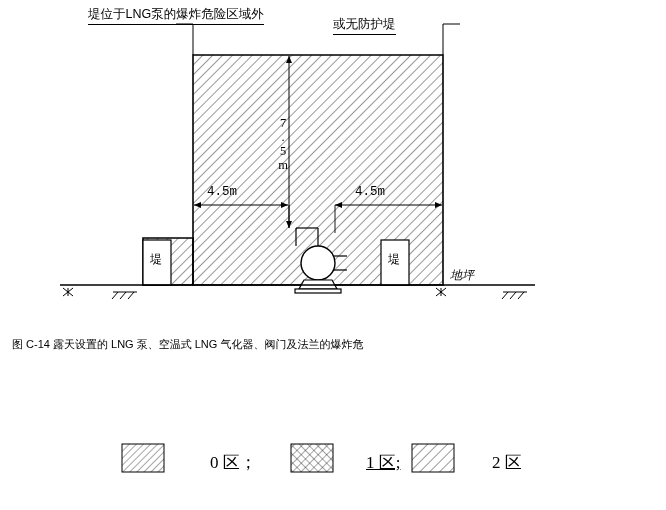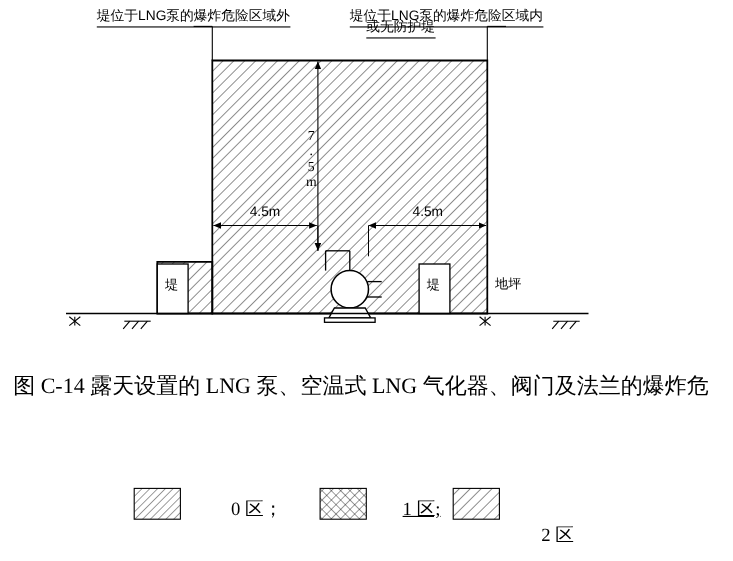--- a/index.html
+++ b/index.html
@@ -8,23 +8,23 @@
     background:#ffffff;
     font-family:"Liberation Sans","DejaVu Sans",sans-serif;
     color:#000;
     position:relative;
     overflow:hidden;
   }
   .stage{position:absolute;left:0;top:0;width:594px;height:510px;}
   .lbl{position:absolute;white-space:nowrap;}
   .hdr{font-size:12.5px;letter-spacing:0px;}
   .hdr-underline{border-bottom:1px solid #000;padding-bottom:1px;}
-  .cap{font-size:20px;font-family:Liberation Serif, serif;}
+  .cap{font-size:11px;font-family:Liberation Sans, sans-serif;}
   .zone-lbl{font-size:17px;font-family:"Liberation Serif","DejaVu Serif",serif;}
-  .dim{font-size:12.5px;font-family:Liberation Sans, sans-serif;margin-left:20px;}
+  .dim{font-size:12.5px;font-family:Liberation Mono, monospace;}
   .vert{writing-mode:vertical-rl;text-orientation:upright;font-size:12.5px;
         font-family:"Liberation Serif","DejaVu Serif",serif;letter-spacing:0px;}
   .small-cn{font-size:12px;}
   svg{position:absolute;left:0;top:0;}
 </style>
 </head>
 <body>
 
 <div class="stage">
 
@@ -129,38 +129,37 @@
     <g>
       <rect x="291" y="444" width="42" height="28" fill="url(#crosshatch)" stroke="#000" stroke-width="1"></rect>
     </g>
     <g>
       <rect x="412" y="444" width="42" height="28" fill="url(#hatch45)" stroke="#000" stroke-width="1"></rect>
     </g>
   </svg>
 
   <div class="lbl hdr hdr-underline" style="left:88px;top:6px;">堤位于LNG泵的爆炸危险区域外</div>
 
-  <div class="lbl hdr hdr-underline" style="left:318px;top:6px;">堤位于LNG泵的爆炸危险区域内</div>
 
   <div class="lbl hdr hdr-underline" style="left:333px;top:16px;">或无防护堤</div>
 
   <div class="lbl vert" style="left:275px;top:116px;">7.5m</div>
 
   <div class="lbl dim" style="left:207px;top:185px;">4.5m</div>
 
   <div class="lbl dim" style="left:355px;top:185px;">4.5m</div>
 
   <div class="lbl small-cn" style="left:150px;top:251px;">堤</div>
 
   <div class="lbl small-cn" style="left:388px;top:251px;">堤</div>
 
-  <div class="lbl small-cn" style="left:450px;top:250px;">地坪</div>
+  <div class="lbl small-cn" style="left:450px;top:267px;font-style:italic;">地坪</div>
 
   <div class="lbl cap" style="left:12px;top:337px;">图 C-14 露天设置的 LNG 泵、空温式 LNG 气化器、阀门及法兰的爆炸危</div>
 
 
   <div class="lbl zone-lbl" style="left:210px;top:451px;">0 区；</div>
 
   <div class="lbl zone-lbl" style="left:366px;top:451px;text-decoration:underline;">1 区;</div>
 
-  <div class="lbl zone-lbl" style="left:492px;top:475px;text-align:center;">2 区</div>
+  <div class="lbl zone-lbl" style="left:492px;top:451px;text-align:center;">2 区</div>
 
 </div>
 
 </body></html>

